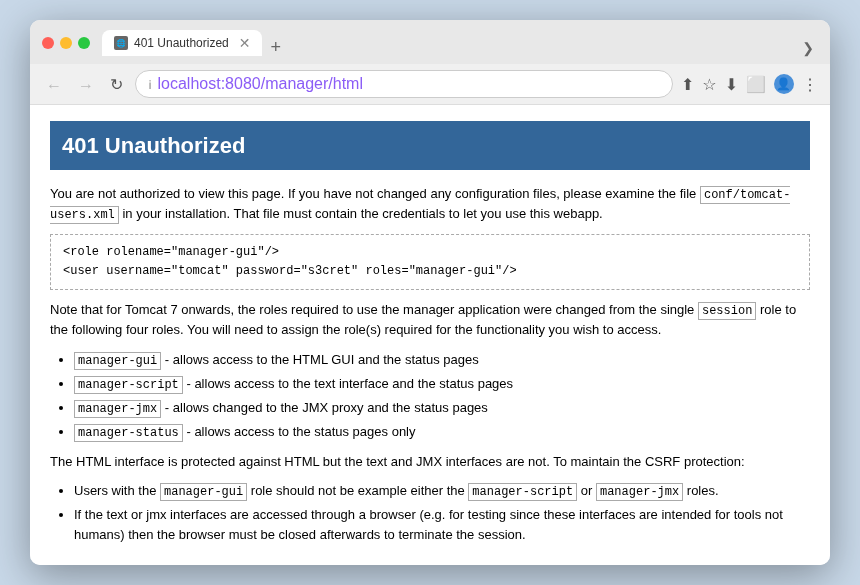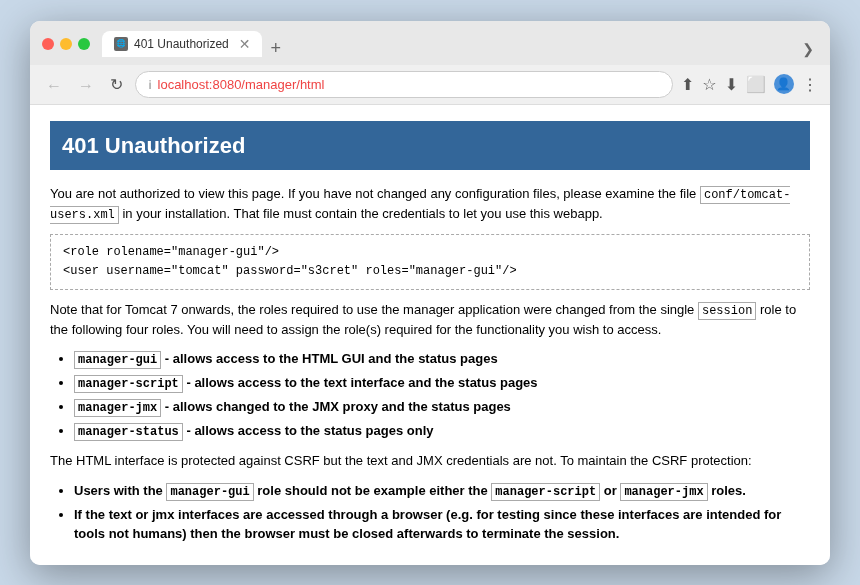--- a/index.html
+++ b/index.html
@@ -147,22 +147,22 @@
       align-items: center;
       gap: 6px;
     }
 
     .url-lock {
       color: #888;
       font-size: 12px;
     }
 
     .url-text {
-      color: #ef4444;
-      font-size: 13px;
+      color: #8b5cf6;
+      font-size: 16px;
     }
 
     .toolbar-icons {
       display: flex;
       gap: 8px;
       align-items: center;
       color: #555;
     }
 
     .toolbar-icon {
@@ -215,21 +215,20 @@
       background: white;
       line-height: 1.6;
     }
 
     .page-content ul {
       margin: 6px 0 10px 24px;
     }
 
     .page-content ul li {
       margin-bottom: 4px;
-      font-weight: bold;
     }
   </style>
 </head>
 <body>
 
 <div class="browser-window">
 
   <div class="title-bar">
     <div class="title-bar-top">
       <div class="traffic-lights">
@@ -284,21 +283,21 @@
       <span>Note that for Tomcat 7 onwards, the roles required to use the manager application were changed from the single </span><code>session</code><span> role to the following four roles. You will need to assign the role(s) required for the functionality you wish to access.</span>
     </p>
 
     <ul>
       <li><code>manager-gui</code><span> - allows access to the HTML GUI and the status pages</span></li>
       <li><code>manager-script</code><span> - allows access to the text interface and the status pages</span></li>
       <li><code>manager-jmx</code><span> - allows changed to the JMX proxy and the status pages</span></li>
       <li><code>manager-status</code><span> - allows access to the status pages only</span></li>
     </ul>
 
-    <p>The HTML interface is protected against CSRF but the text and JMX credentials are not. To maintain the CSRF protection:</p>
+    <p>The HTML interface is protected against HTML but the text and JMX interfaces are not. To maintain the CSRF protection:</p>
 
     <ul>
       <li>
         <span>Users with the </span><code>manager-gui</code><span> role should not be example either the </span><code>manager-script</code><span> or </span><code>manager-jmx</code><span> roles.</span>
       </li>
       <li>
         <span>If the text or jmx interfaces are accessed through a browser (e.g. for testing since these interfaces are intended for tools not humans) then the browser must be closed afterwards to terminate the session.</span>
       </li>
     </ul>
 

